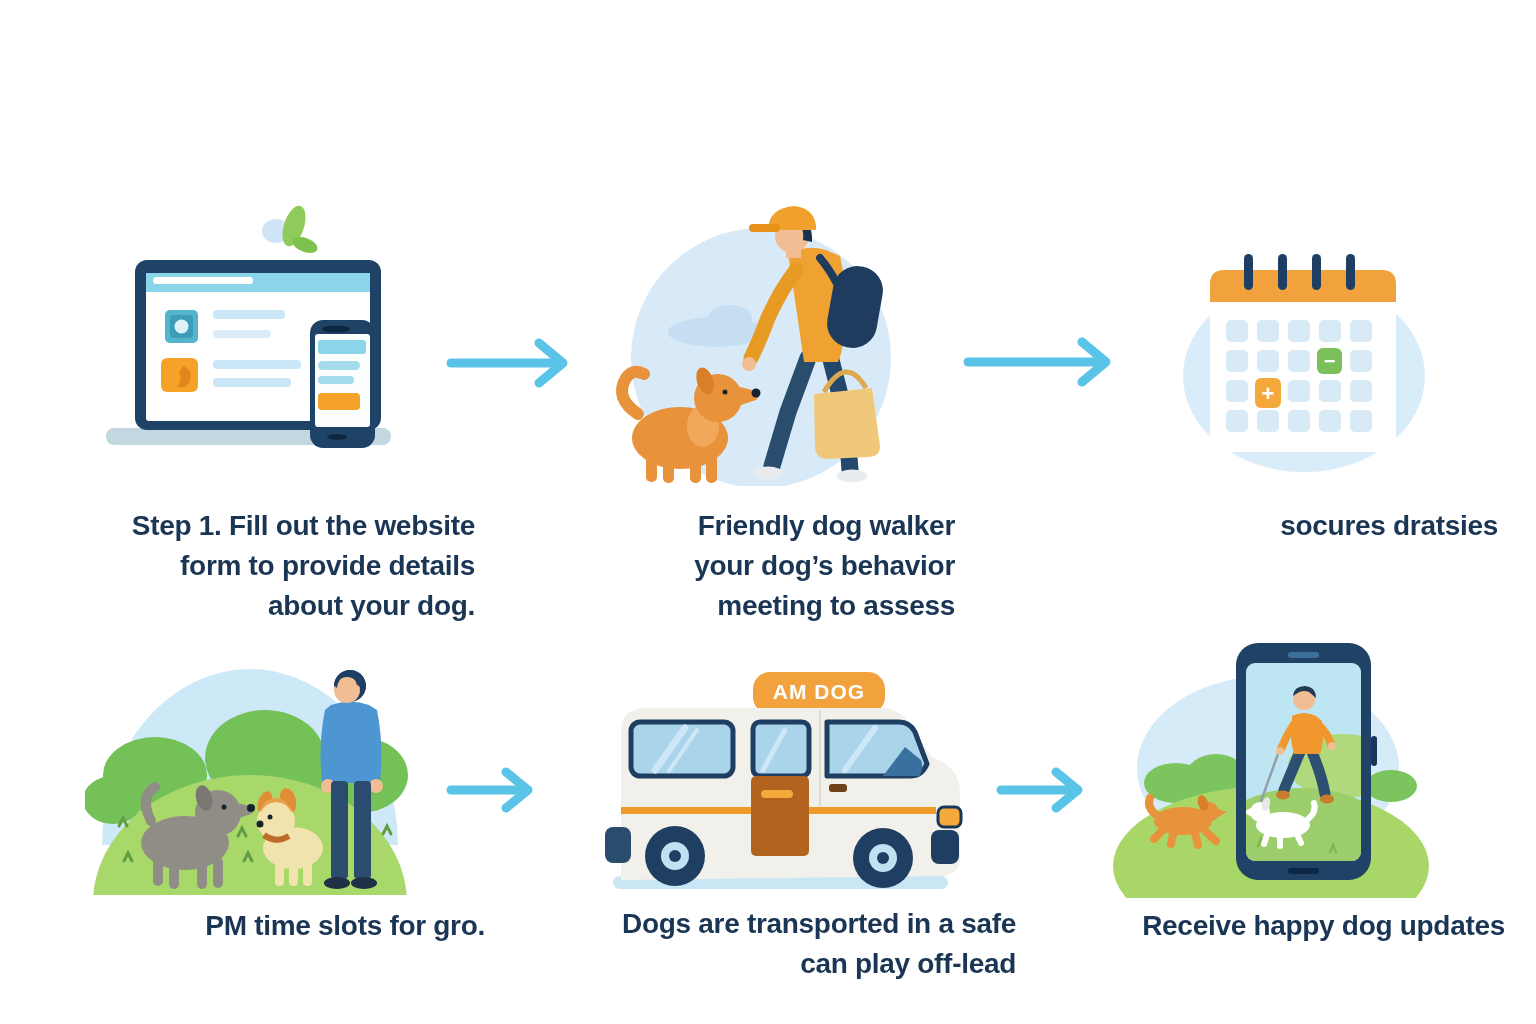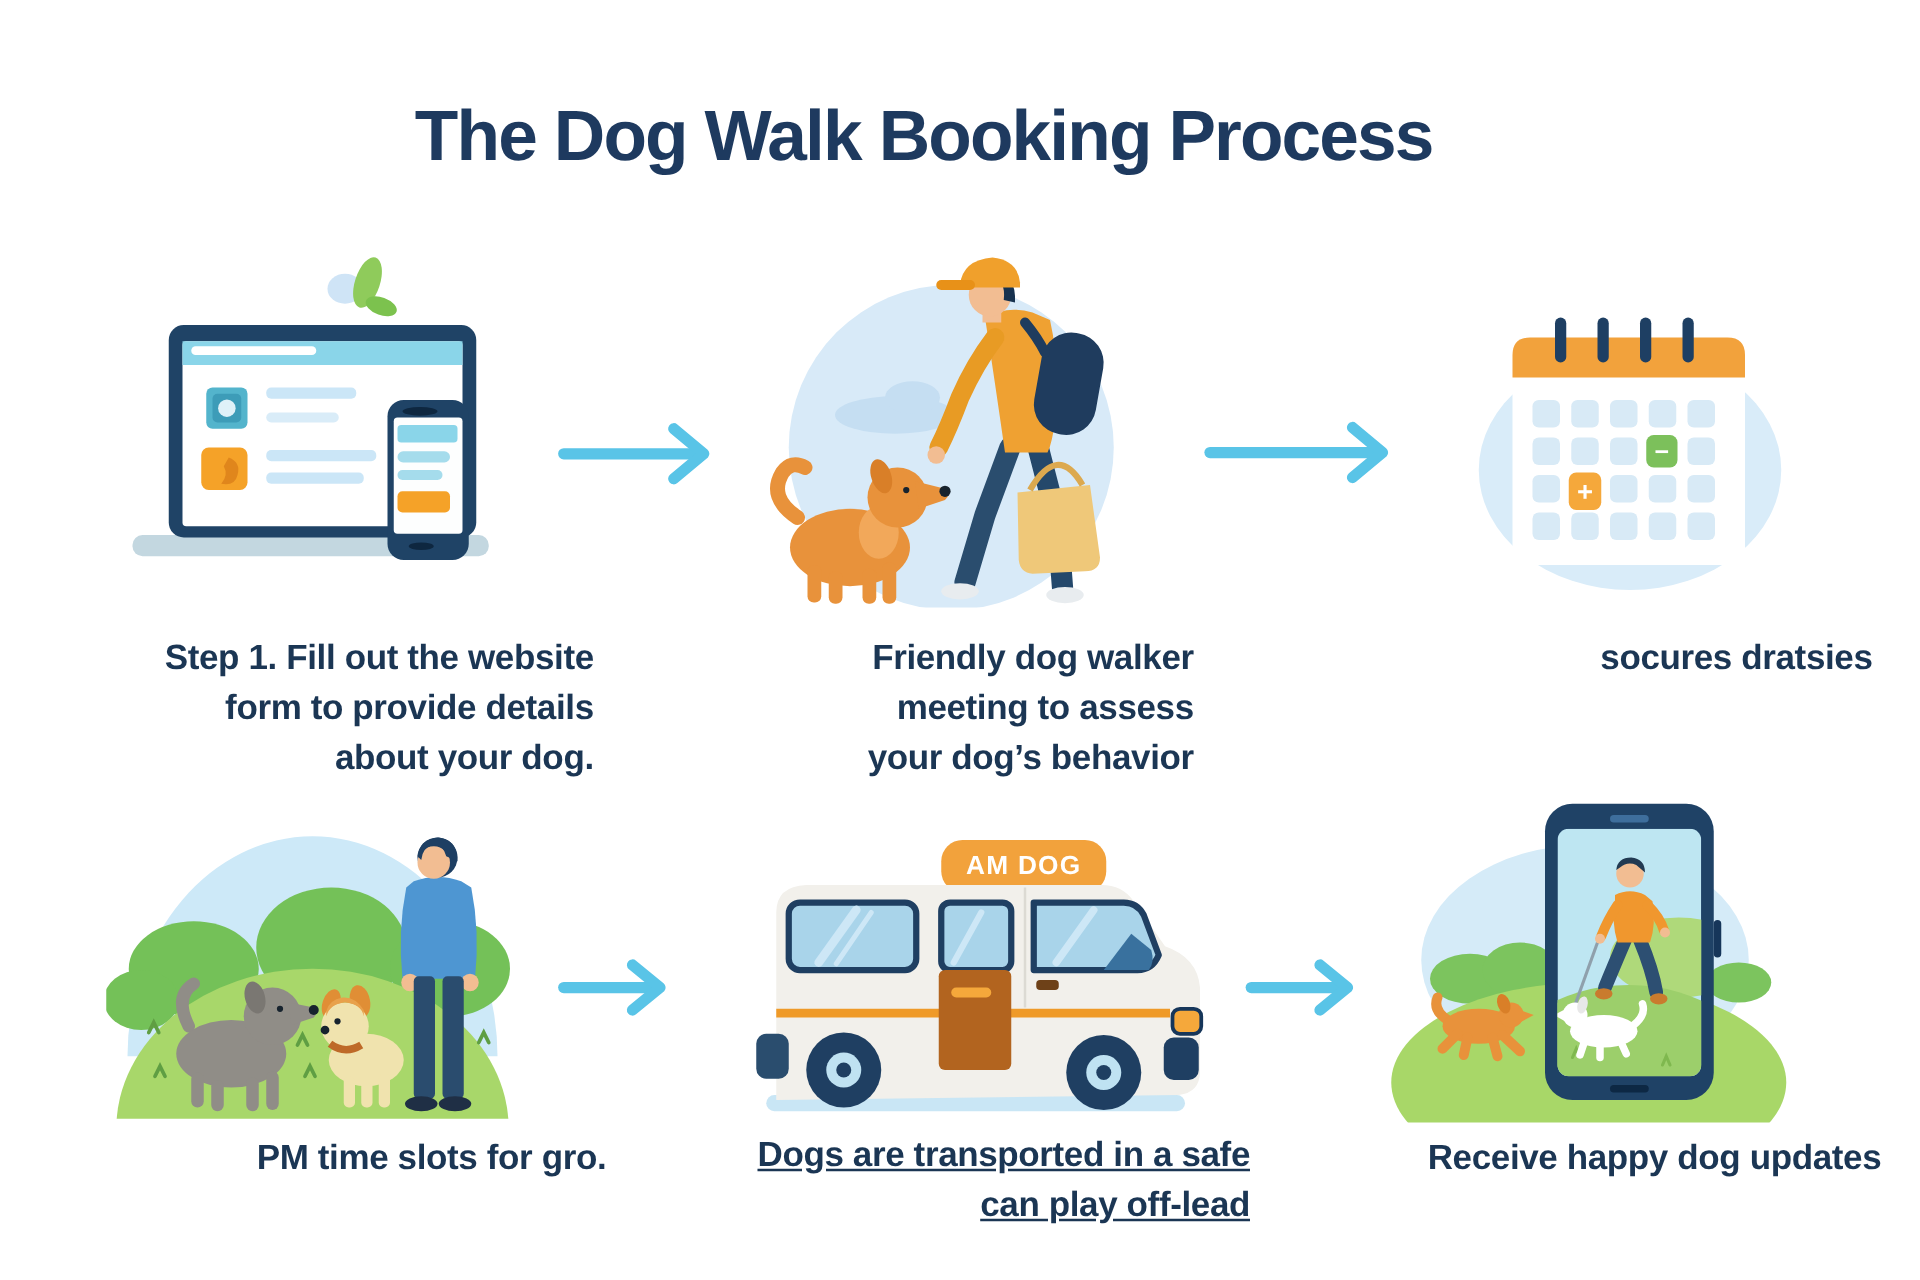--- a/index.html
+++ b/index.html
@@ -6,42 +6,41 @@
   .stage{position:relative;width:1536px;height:1024px;background:#ffffff;
          font-family:"Liberation Sans",sans-serif;overflow:hidden;}
   .title{position:absolute;left:0;top:76px;width:1478px;text-align:center;
          font-size:57px;font-weight:700;color:#1E3A5F;letter-spacing:-1.5px;}
   .caption{position:absolute;text-align:right;font-size:28px;font-weight:700;
            color:#1B3654;line-height:40px;letter-spacing:-0.3px;}
   #c1{left:75px;top:506px;width:400px;}
   #c2{left:555px;top:506px;width:400px;}
   #c3{left:1098px;top:506px;width:400px;}
   #c4{left:85px;top:906px;width:400px;}
-  #c5{left:560px;top:904px;width:440px;text-decoration:underline;}
+  #c5{left:576px;top:904px;width:440px;}
   #c6{left:1065px;top:906px;width:440px;}
   .illus{position:absolute;}
   #p1{left:88px;top:190px;}
   #p2{left:598px;top:186px;}
   #p3{left:1158px;top:228px;}
   #p4{left:85px;top:645px;}
   #p5{left:583px;top:652px;}
   #p6{left:1108px;top:628px;}
   #a1{left:445px;top:335px;}
   #a2{left:962px;top:334px;}
   #a3{left:446px;top:762px;}
   #a4{left:996px;top:762px;}
   .arrow{stroke:#59C4E7;stroke-width:9;fill:none;stroke-linecap:round;stroke-linejoin:round;}
   svg text{font-family:"Liberation Sans",sans-serif;}
 </style>
 </head>
 <body>
 
 <div class="stage">
 
-  <div class="title">The Dog Walk Booking Process</div>
 
   <svg id="p1" class="illus" width="340" height="280" viewBox="0 0 340 280">
     <g>
       <ellipse cx="188" cy="41" rx="14" ry="12" fill="#CFE4F6"></ellipse>
       <ellipse cx="206" cy="36" rx="10" ry="21" fill="#8FCB5B" transform="rotate(18 206 36)"></ellipse>
       <ellipse cx="217" cy="55" rx="13" ry="7" fill="#7CC24E" transform="rotate(20 217 55)"></ellipse>
     </g>
     <g>
       <rect x="18" y="238" width="285" height="17" rx="8" fill="#C3D7E0"></rect>
       <rect x="47" y="70" width="246" height="170" rx="12" fill="#1F4366"></rect>
@@ -330,22 +329,22 @@
       <path class="arrow" d="M60,10 L82,28 L60,46"></path>
   </svg>
 
   <div class="caption" id="c1">
     <div>Step 1. Fill out the website</div>
     <div>form to provide details</div>
     <div>about your dog.</div>
   </div>
   <div class="caption" id="c2">
     <div>Friendly dog walker</div>
+    <div>your dog’s behavior</div>
     <div>meeting to assess</div>
-    <div>your dog’s behavior</div>
   </div>
   <div class="caption" id="c3">
     <div>socures dratsies</div>
   </div>
   <div class="caption" id="c4">
     <div>PM time slots for gro.</div>
   </div>
   <div class="caption" id="c5">
     <div>Dogs are transported in a safe</div>
     <div>can play off-lead</div>

